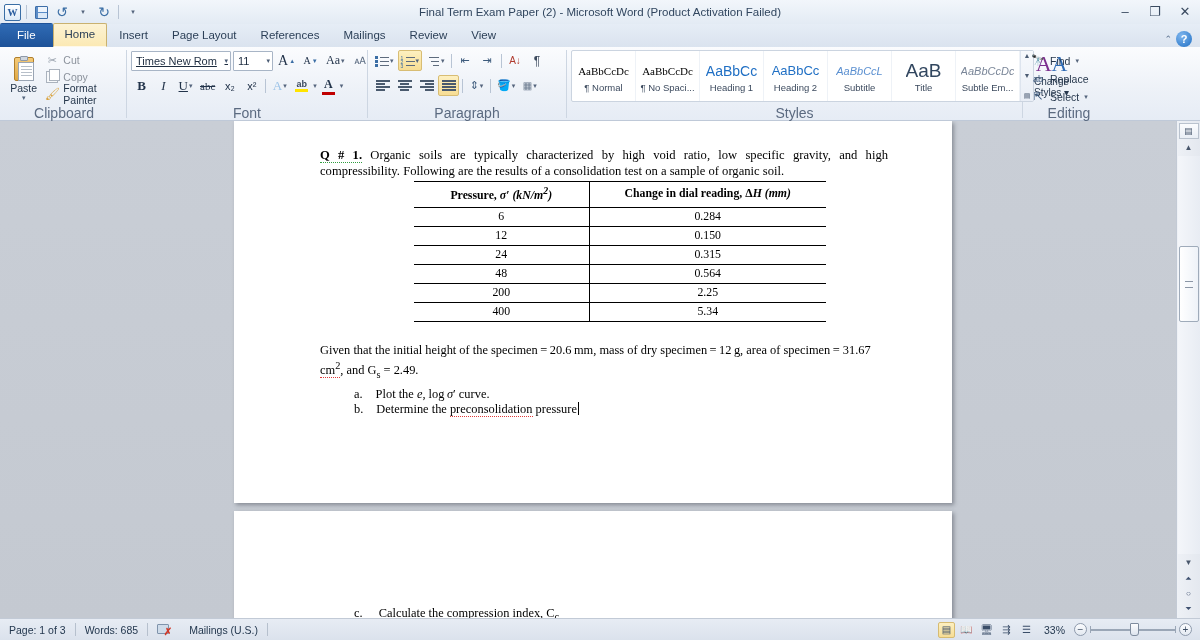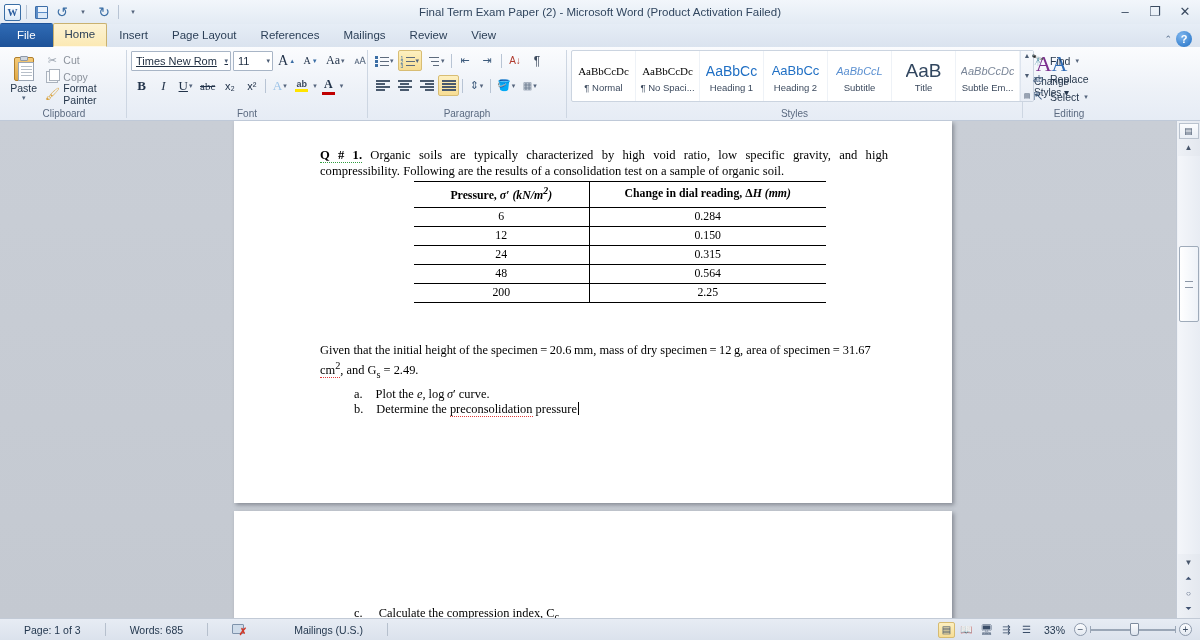--- a/index.html
+++ b/index.html
@@ -80,21 +80,21 @@
   
   .ribbon {
     height: 74px; display: flex; align-items: stretch;
     background: linear-gradient(180deg,#fbfcfe 0%, #eef2f8 55%, #e6ecf5 100%);
     border-bottom: 1px solid #bfc9d8;
     padding-left: 2px;
   }
   .group { position: relative; display:flex; flex-direction:column; padding: 3px 4px 0 4px; }
   .group-body { flex: 1; display: flex; align-items: flex-start; }
   .group-label {
-    height: 13px; font-size: 10px; color: #5b6a80; text-align: center; line-height: 13px;
+    height: 13px; font-size: 14px; color: #5b6a80; text-align: center; line-height: 13px;
     position: relative;
   }
   .group-div { width:1px; background:#cdd6e2; margin-top:3px; margin-bottom:2px; }
 
   
   .clip-wrap { display: flex; gap: 2px; }
   .paste-btn { width: 42px; display:flex; flex-direction:column; align-items:center; font-size:10.5px; color:#27384d; padding-top:2px;justify-content:flex-end;}
   .clipboard-glyph { width:24px; height:26px; position:relative; }
   .clipboard-glyph .board { position:absolute; left:2px; top:1px; width:20px; height:24px; background:linear-gradient(180deg,#f4ca7a,#e0a843); border:1px solid #b07f2c; border-radius:2px;}
   .clipboard-glyph .clip { position:absolute; left:8px; top:0px; width:8px; height:5px; background:#cfd6df; border:1px solid #8e99a8; border-radius:1px;}
@@ -216,21 +216,21 @@
   .vs-bottom { display:flex; flex-direction:column; align-items:center; padding-bottom:2px; }
   .vs-bottom div { width:22px; height:15px; display:flex; align-items:center; justify-content:center; font-size:8px; color:#3f5170;}
   .browse-o { font-size:9px; }
 
   
   .status {
     height: 22px; display:flex; align-items:center;
     background: linear-gradient(180deg,#e7ecf4 0%, #dbe2ec 100%);
     border-top:1px solid #c2cad6; font-size:10.5px; color:#24384f;
   }
-  .st-item { padding: 0 24px; height:20px; display:flex; align-items:center; gap:4px; }
+  .st-item { padding: 0 9px; height:20px; display:flex; align-items:center; gap:4px; }
   .st-sep { width:1px; height:13px; background:#b6c0cd; }
   .spell-ic { width:14px; height:13px; position:relative; }
   .spell-ic .bk { position:absolute; left:0; top:1px; width:12px; height:10px; background:#cfdcea; border:1px solid #7f93ab; border-radius:1px;}
   .spell-ic .x { position:absolute; right:-1px; bottom:-1px; color:#d03a2a; font-size:10px; font-weight:bold; line-height:10px;}
   .st-right { margin-left:auto; display:flex; align-items:center; gap:3px; padding-right:8px;}
   .viewbtn { width:17px; height:16px; display:flex; align-items:center; justify-content:center; font-size:10px; color:#3a4d68; border:1px solid transparent; border-radius:2px;}
   .viewbtn.on { background:linear-gradient(180deg,#fdf0c0,#f7dd94); border-color:#d6bb72; }
   .zoomlevel { font-size:10.5px; color:#24384f; padding:0 6px;}
   .zoomminus, .zoomplus {
     width:13px; height:13px; border-radius:50%; border:1px solid #8e9aac; color:#3d4d63;
@@ -587,20 +587,24 @@
                 <td>0.315</td>
               </tr>
           <tr>
                 <td class="c1">48</td>
                 <td>0.564</td>
               </tr>
           <tr>
                 <td class="c1">200</td>
                 <td>2.25</td>
               </tr>
+          <tr>
+                <td class="c1">400</td>
+                <td>5.34</td>
+              </tr>
         </tbody>
           </table>
 
         <div class="given">
           Given that the initial height of the specimen = 20.6 mm, mass of dry specimen = 12 g, area of specimen =
           31.67 <span class="sqwav">cm<sup>2</sup></span>, and G<sub>s</sub> = 2.49.
         </div>
 
         <div class="items">
           <div class="item">

